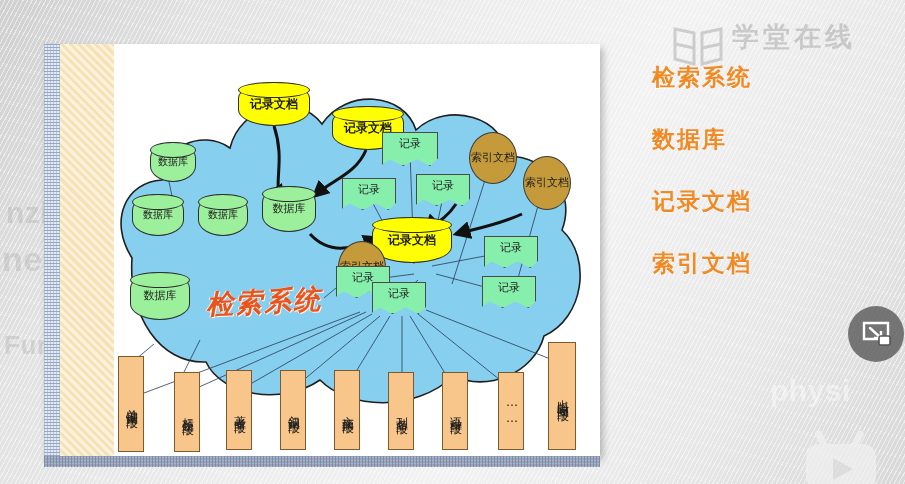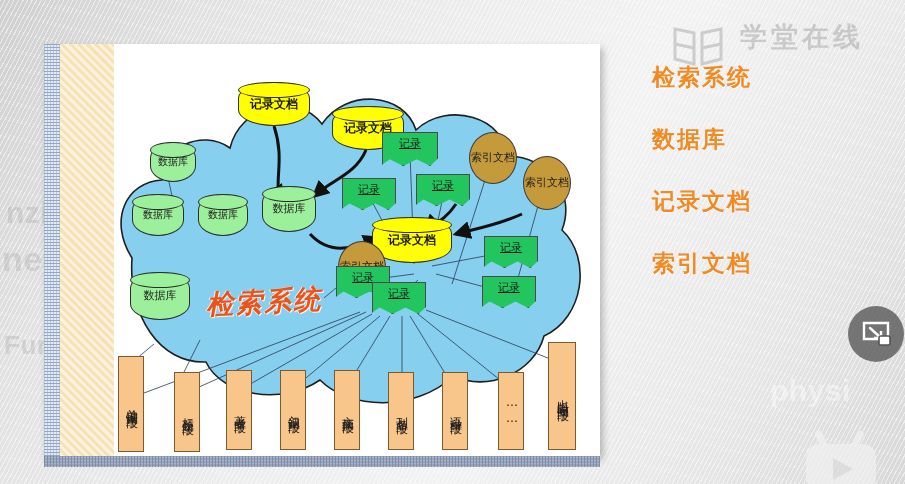--- a/index.html
+++ b/index.html
@@ -64,25 +64,24 @@
   .cyl-db{background:#9cf09c;}
   .cyl-rec{background:#ffff00;font-weight:bold;}
 
   .ellipse{
     background:#c49a3a;border:1.3px solid #3a3a3a;border-radius:50%;
     display:flex;align-items:center;justify-content:center;
     text-align:center;color:#1c1c1c;line-height:1.08;
   }
 
   .doc{
-    background:#22c55e;border:1.1px solid #4a4a4a;
+    background:#86efac;border:1.1px solid #4a4a4a;
     display:flex;align-items:flex-start;justify-content:center;
     text-align:center;color:#1c1c1c;padding-top:3px;
     clip-path:polygon(0 0,100% 0,100% 78%,86% 100%,62% 80%,38% 100%,14% 80%,0 96%);
-    text-decoration:underline;
   }
 
   .field{
     background:#f8c68b;border:1.2px solid #7a5a2e;
     display:flex;align-items:center;justify-content:center;
     writing-mode:vertical-rl;text-orientation:upright;
     color:#1c1c1c;letter-spacing:2px;line-height:1.15;
     font-family:"DejaVu Sans",sans-serif;
   }
 
@@ -98,21 +97,21 @@
   
   #key-list{position:absolute;left:652px;top:62px;width:230px;}
   .key-item{
     color:#f08a25;font-weight:bold;font-size:23px;letter-spacing:2px;
     margin-bottom:31px;font-family:"DejaVu Sans",sans-serif;
     text-shadow:0 1px 1px rgba(255,255,255,.85);
   }
 
   
   #watermark{position:absolute;left:672px;top:24px;display:flex;align-items:flex-start;opacity:.38;}
-  #wm-text{margin-left:16px;}
+  #wm-text{margin-left:8px;}
   #wm-cn{font-size:27px;font-weight:bold;color:#8d8d8d;letter-spacing:4px;line-height:1;}
   #wm-en{font-size:16px;font-weight:bold;color:#9a9a9a;letter-spacing:.5px;margin-top:2px;}
 
   #pip-button{
     position:absolute;left:852px;top:306px;width:56px;height:56px;margin-left:-4px;
     border-radius:50%;background:rgba(85,85,85,.78);
     display:flex;align-items:center;justify-content:center;cursor:pointer;
   }
   #bili-logo{position:absolute;left:800px;top:430px;width:86px;height:60px;opacity:.72;}
 </style>

